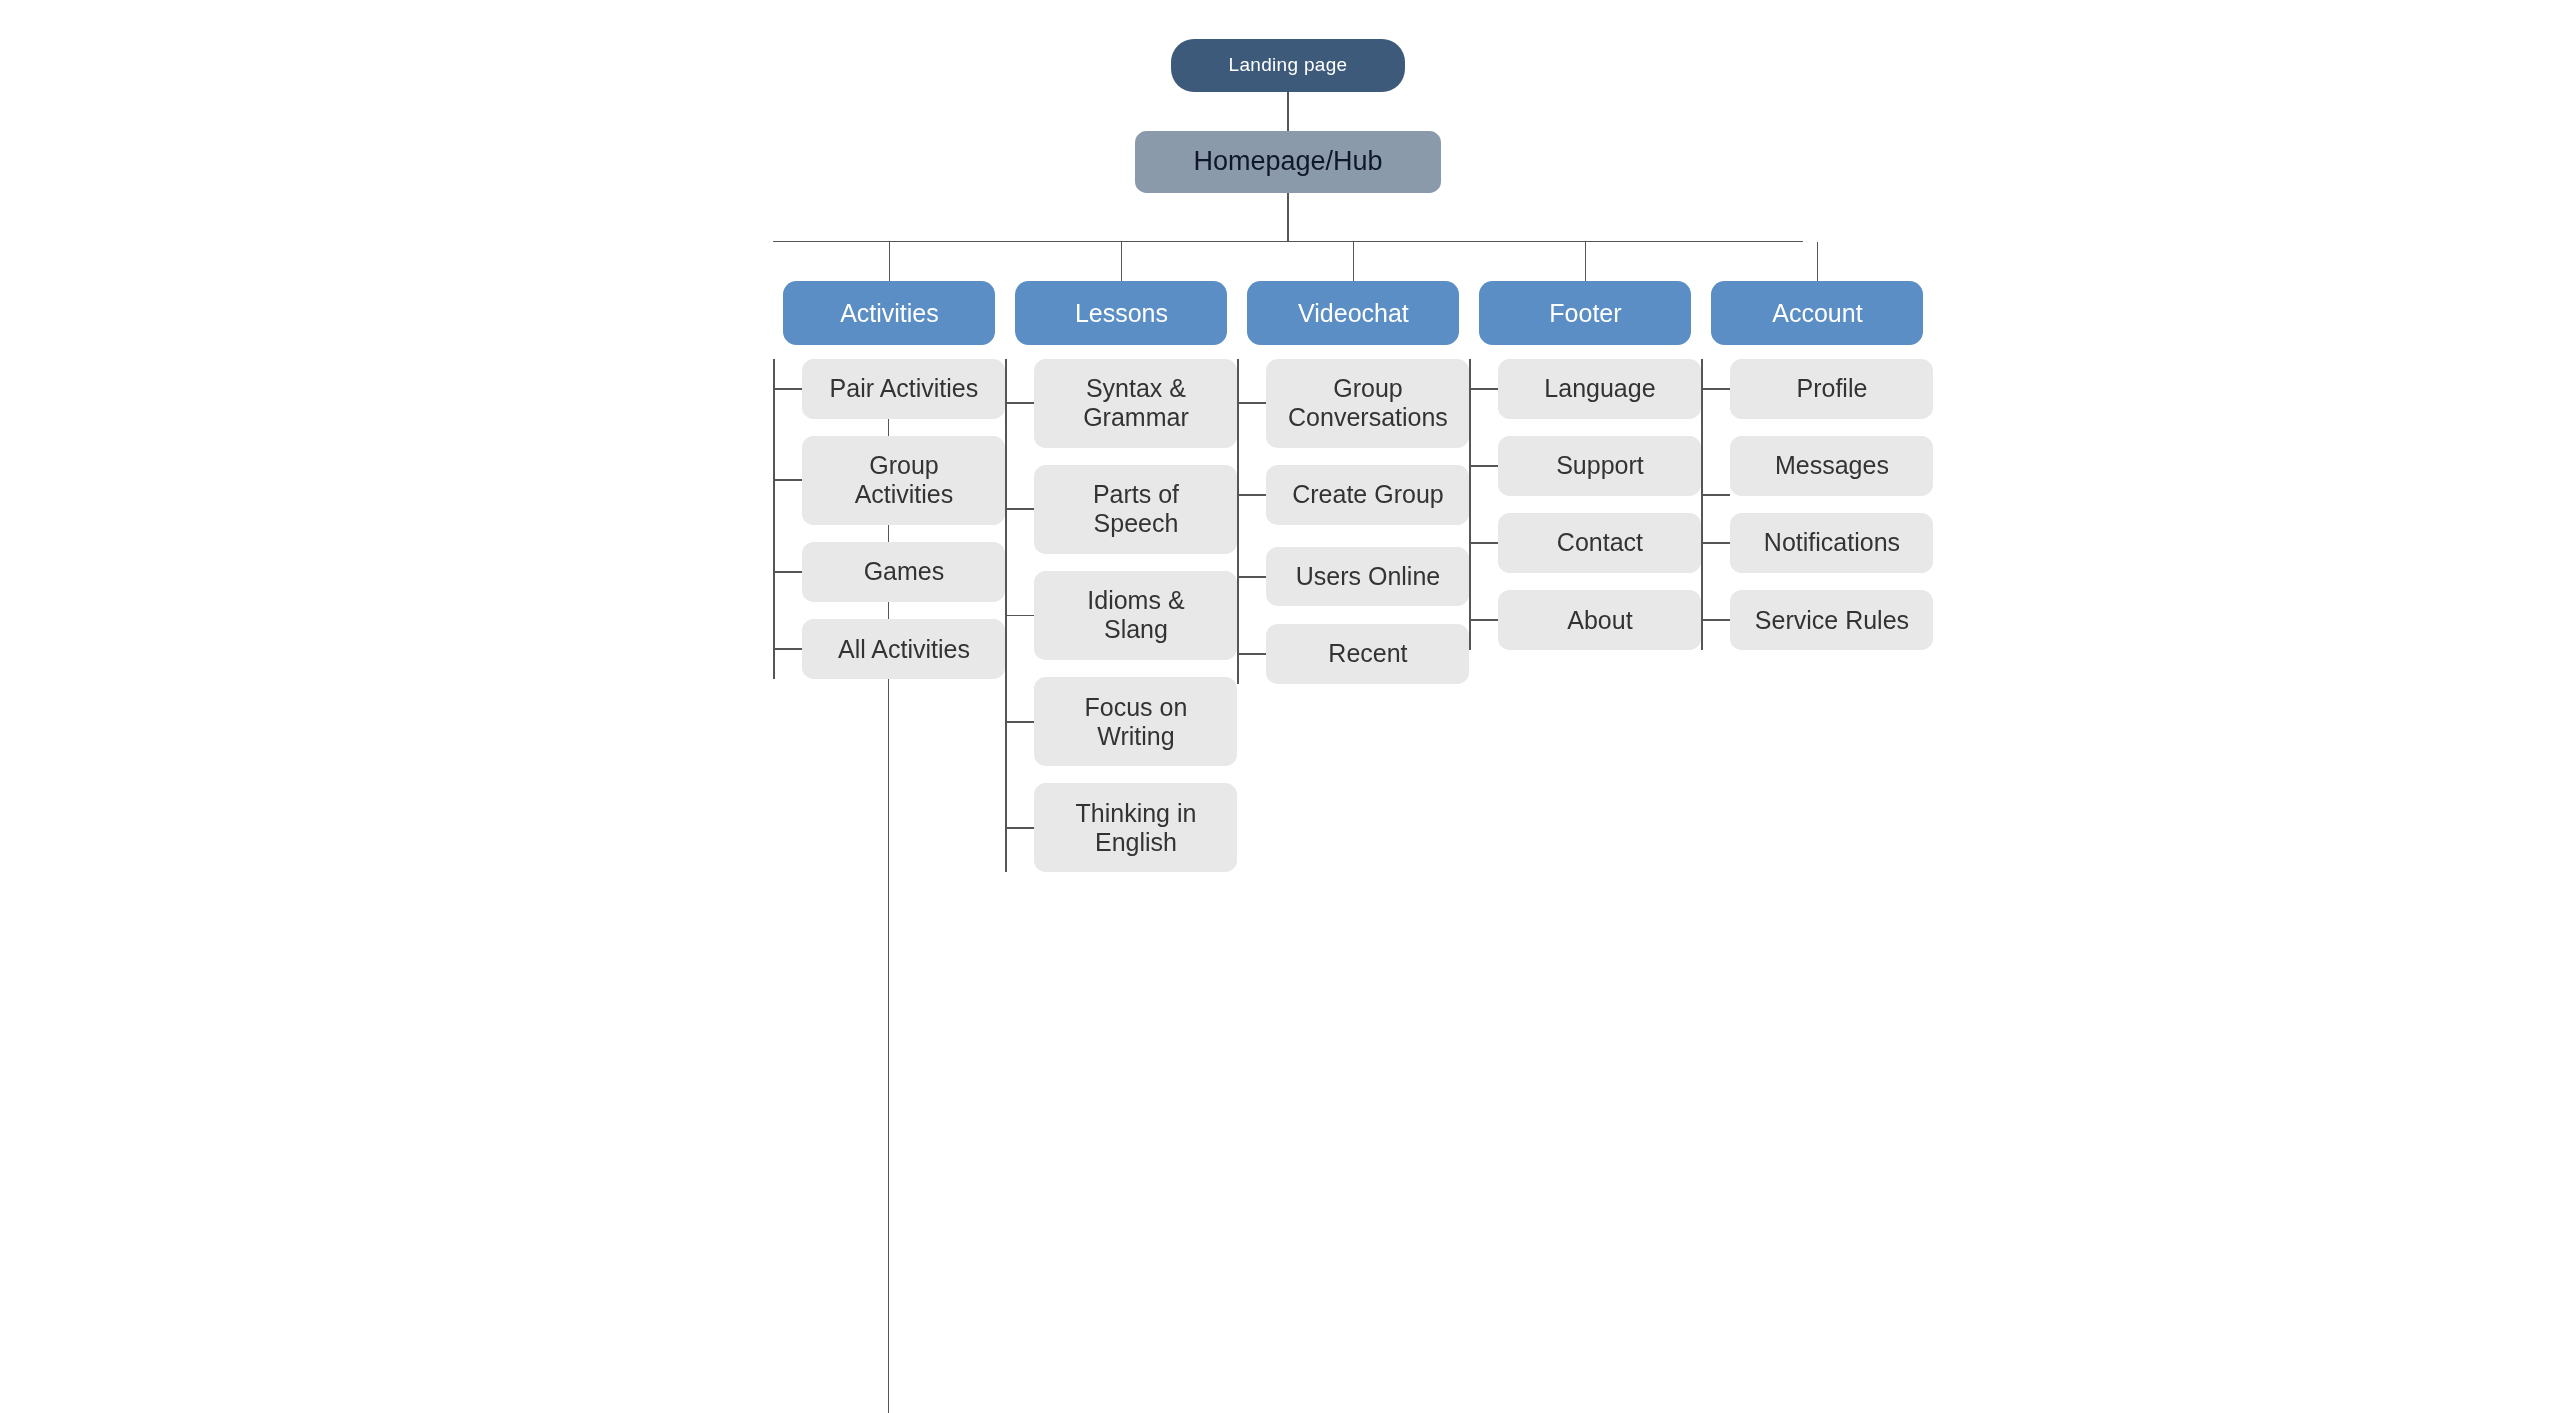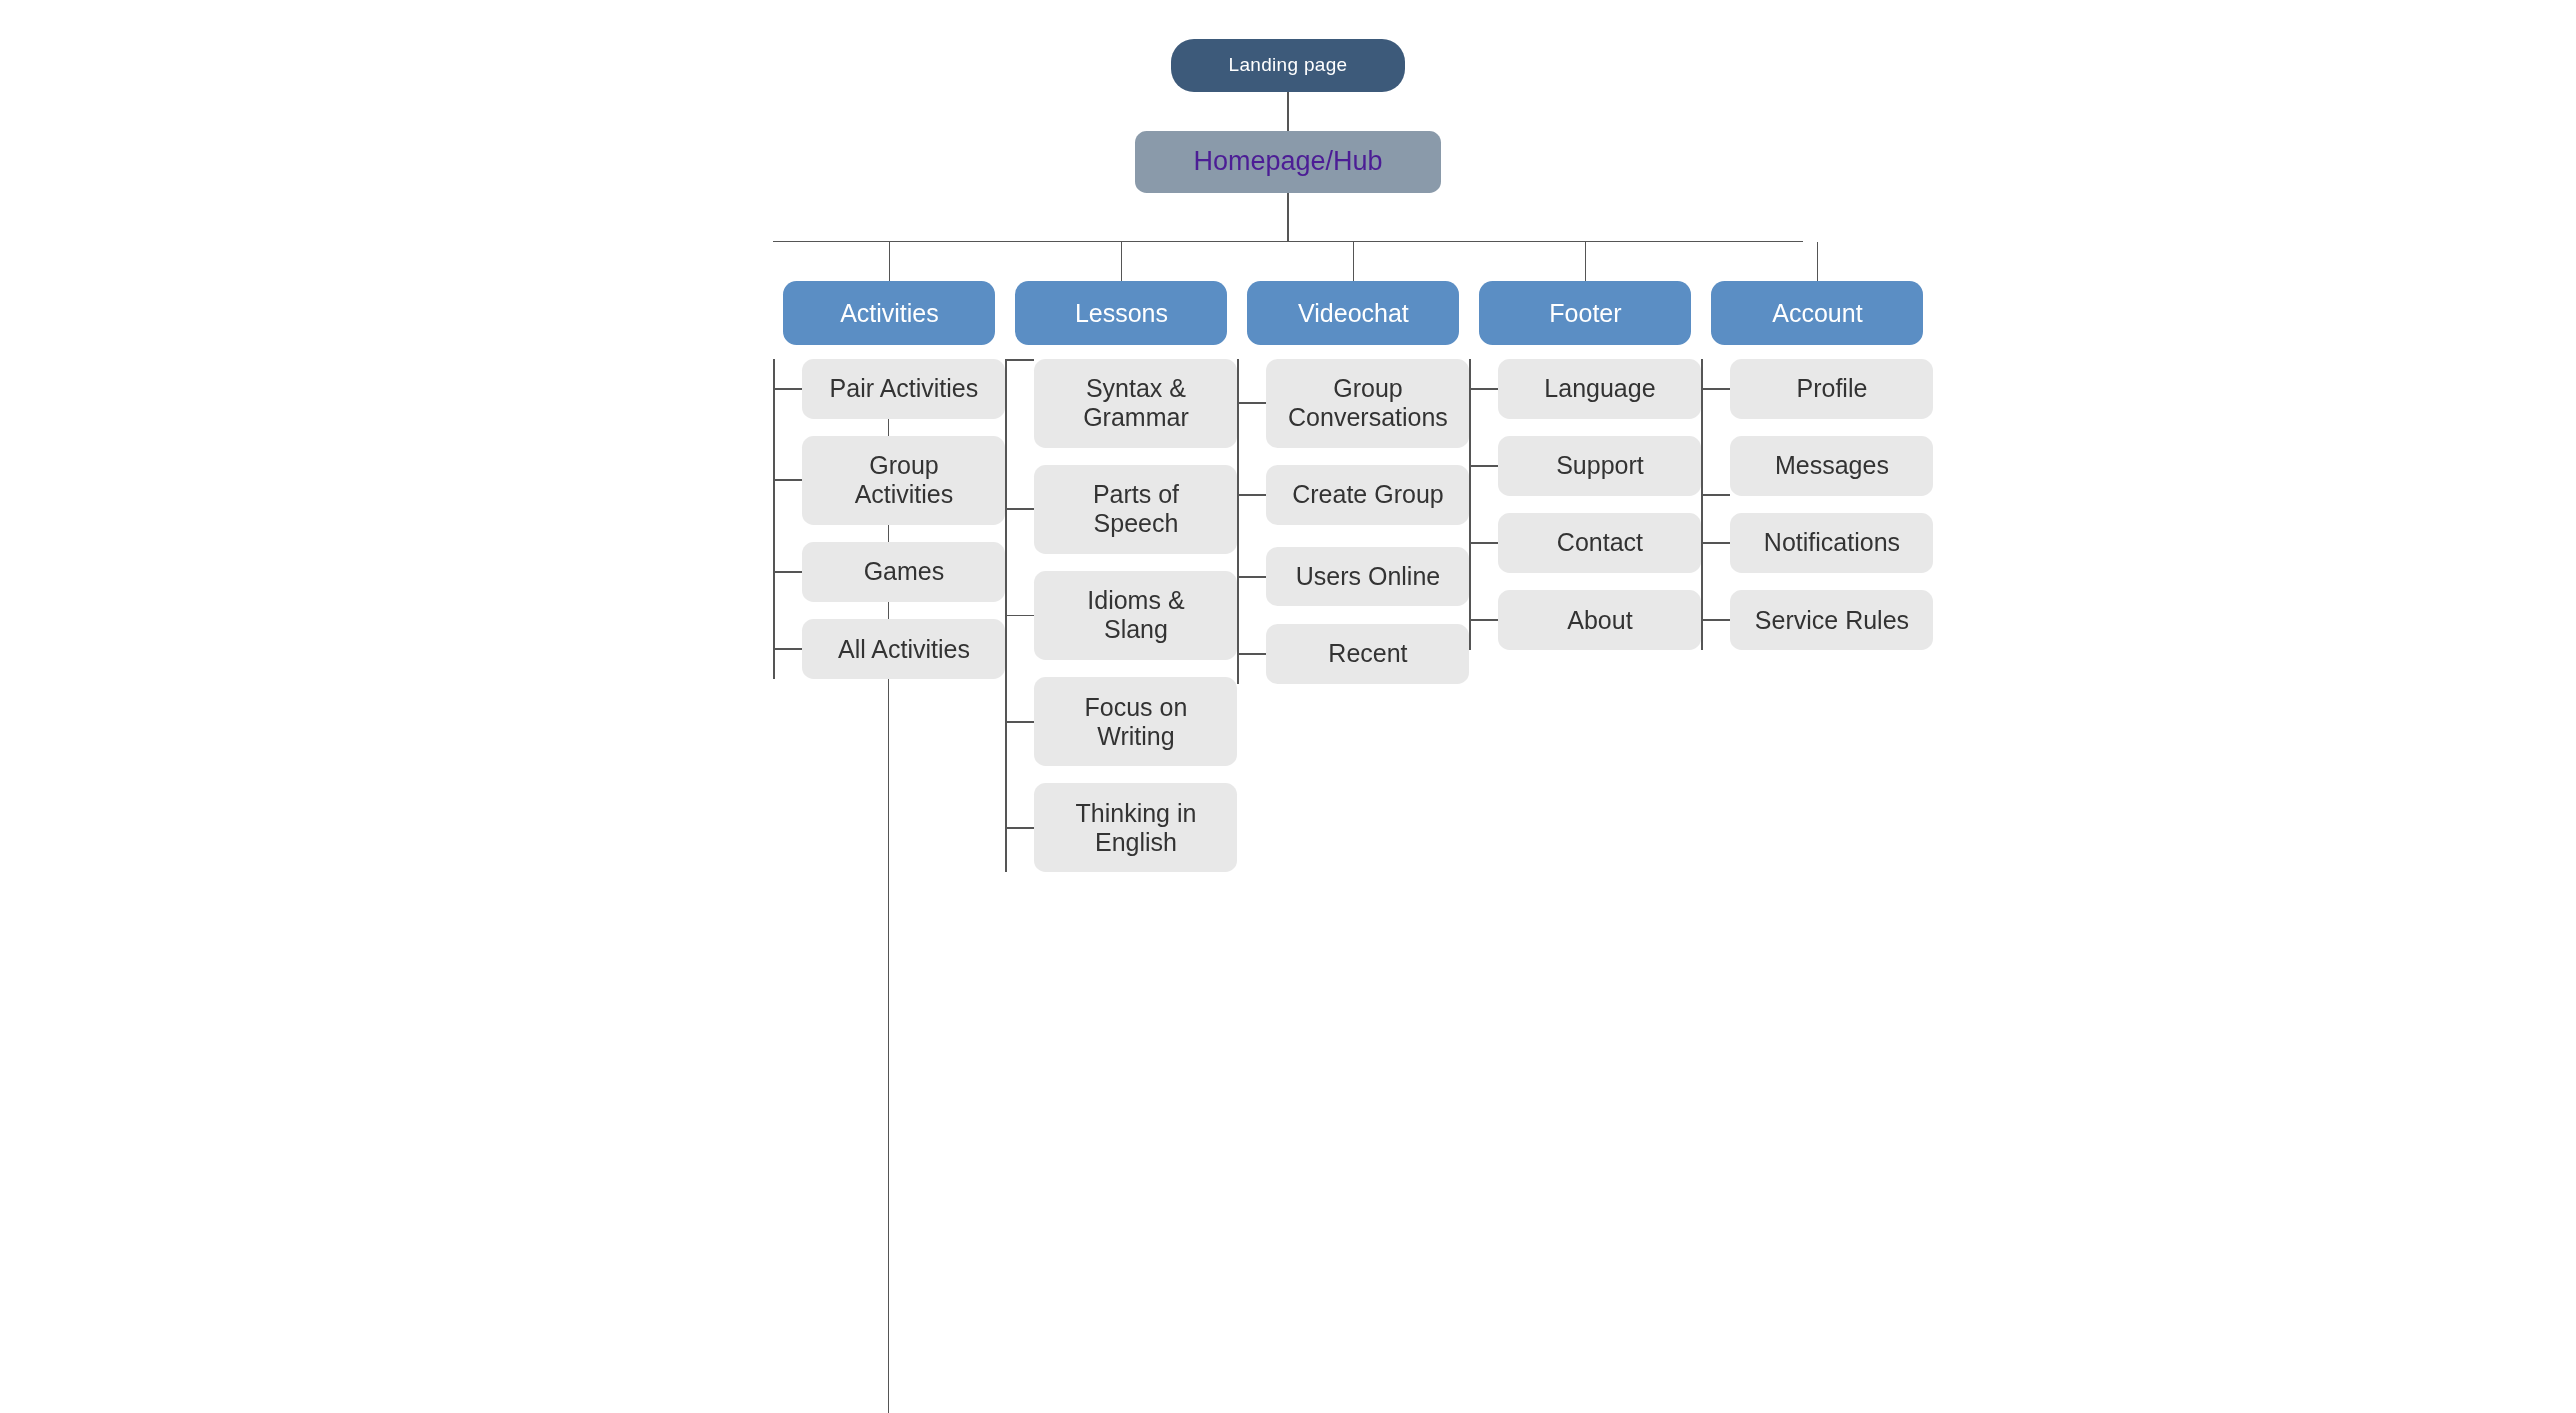--- a/index.html
+++ b/index.html
@@ -29,21 +29,21 @@
       border-radius: 23px;
       padding: 15.4px 58px;
       font-size: 19px;
       font-weight: 400;
       letter-spacing: 0.3px;
       white-space: nowrap;
     }
 
     .node-hub {
       background: #8a9aaa;
-      color: #4c1d95;
+      color: #0f172a;
       border-radius: 11.6px;
       padding: 15.4px 58px;
       font-size: 27px;
       font-weight: 400;
       white-space: nowrap;
     }
 
     .node-category {
       background: #5b8ec4;
       color: #fff;
@@ -160,21 +160,21 @@
       </div>
 
       <div class="column">
         <div style="width:1.9px; height:39px; background:#555;"></div>
         <div class="node-category">
           <span>Lessons</span>
         </div>
         <div style="position:relative; padding-left:0; margin-top:13.5px;">
           <div style="position:absolute; left:0; top:0; bottom:0; width:1.9px; background:#555;"></div>
 
-          <div style="display:flex; align-items:flex-start; margin-bottom:17.4px;">
+          <div style="display:flex; align-items:center; margin-bottom:17.4px;">
             <div style="width:29px; height:1.9px; background:#555; flex-shrink:0;"></div>
             <div class="node-leaf">
               <span>Syntax &amp;<br>Grammar</span>
             </div>
           </div>
           <div style="display:flex; align-items:center; margin-bottom:17.4px;">
             <div style="width:29px; height:1.9px; background:#555; flex-shrink:0;"></div>
             <div class="node-leaf">
               <span>Parts of Speech</span>
             </div>

